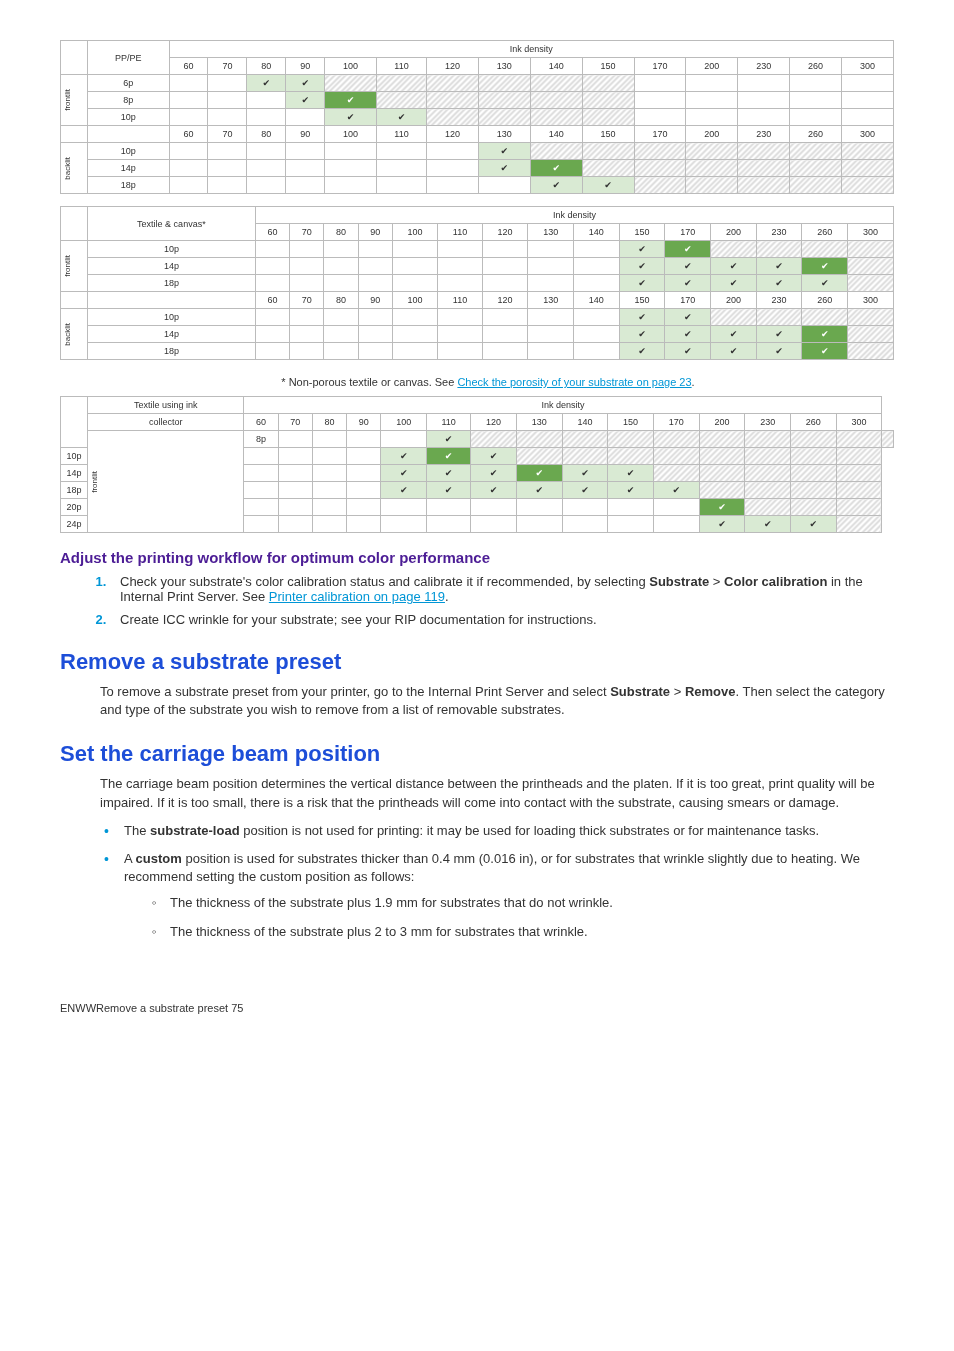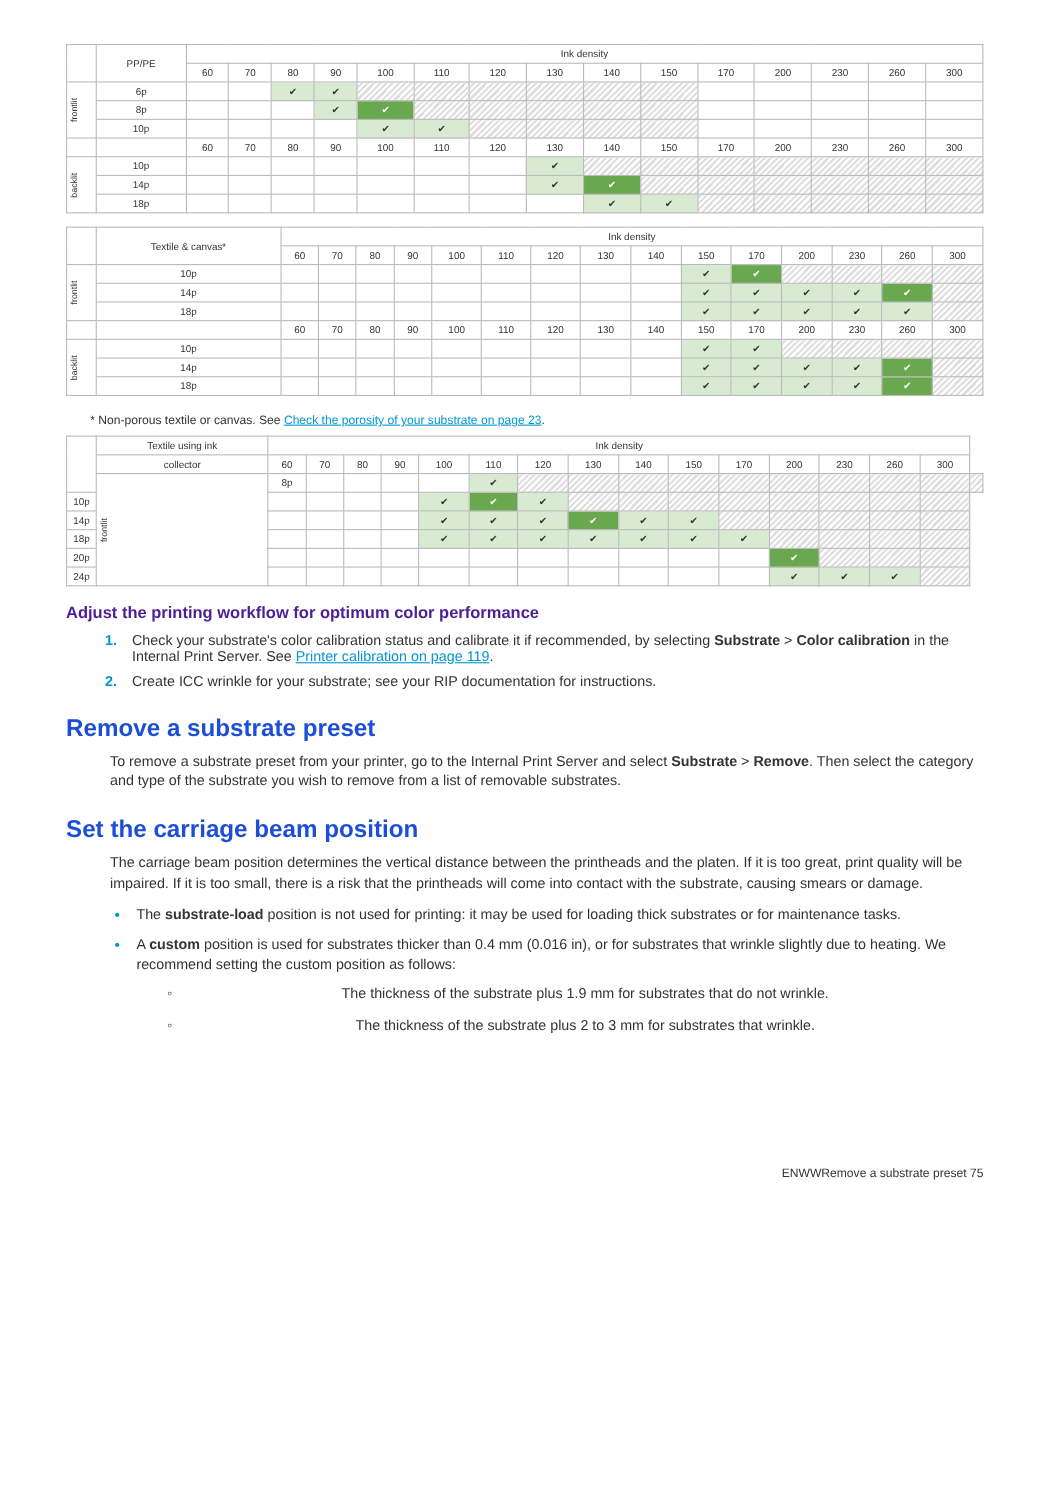--- a/index.html
+++ b/index.html
@@ -80,43 +80,43 @@
     content: "•";
     position: absolute;
     left: 4px;
     color: #0096d6;
     font-size: 14px;
   }
   ul.sub {
     list-style: none;
     margin: 8px 0 0 24px;
     padding: 0;
-    text-align: center;
   }
   ul.sub > li {
     position: relative;
     padding-left: 22px;
     margin-bottom: 10px;
   }
   ul.sub > li::before {
     content: "◦";
     position: absolute;
     left: 4px;
     color: #333;
   }
   a.link { color: #0096d6; text-decoration: underline; }
   .footer {
     display: flex;
-    justify-content: flex-end;
-    margin-top: 120px;
+    justify-content: flex-start;
+    margin-top: 61px;
     font-size: 11px;
   }
   .note {
     margin: 16px 0 8px 22px;
     font-size: 11px;
+    text-align: center;
   }
 </style>
 </head>
 <body>
 
 <div id="tables-container">
     <table class="chart-table">
       <tbody>
         <tr>
           <td rowspan="2" class="rotlabel" style="width:22px;"></td>

